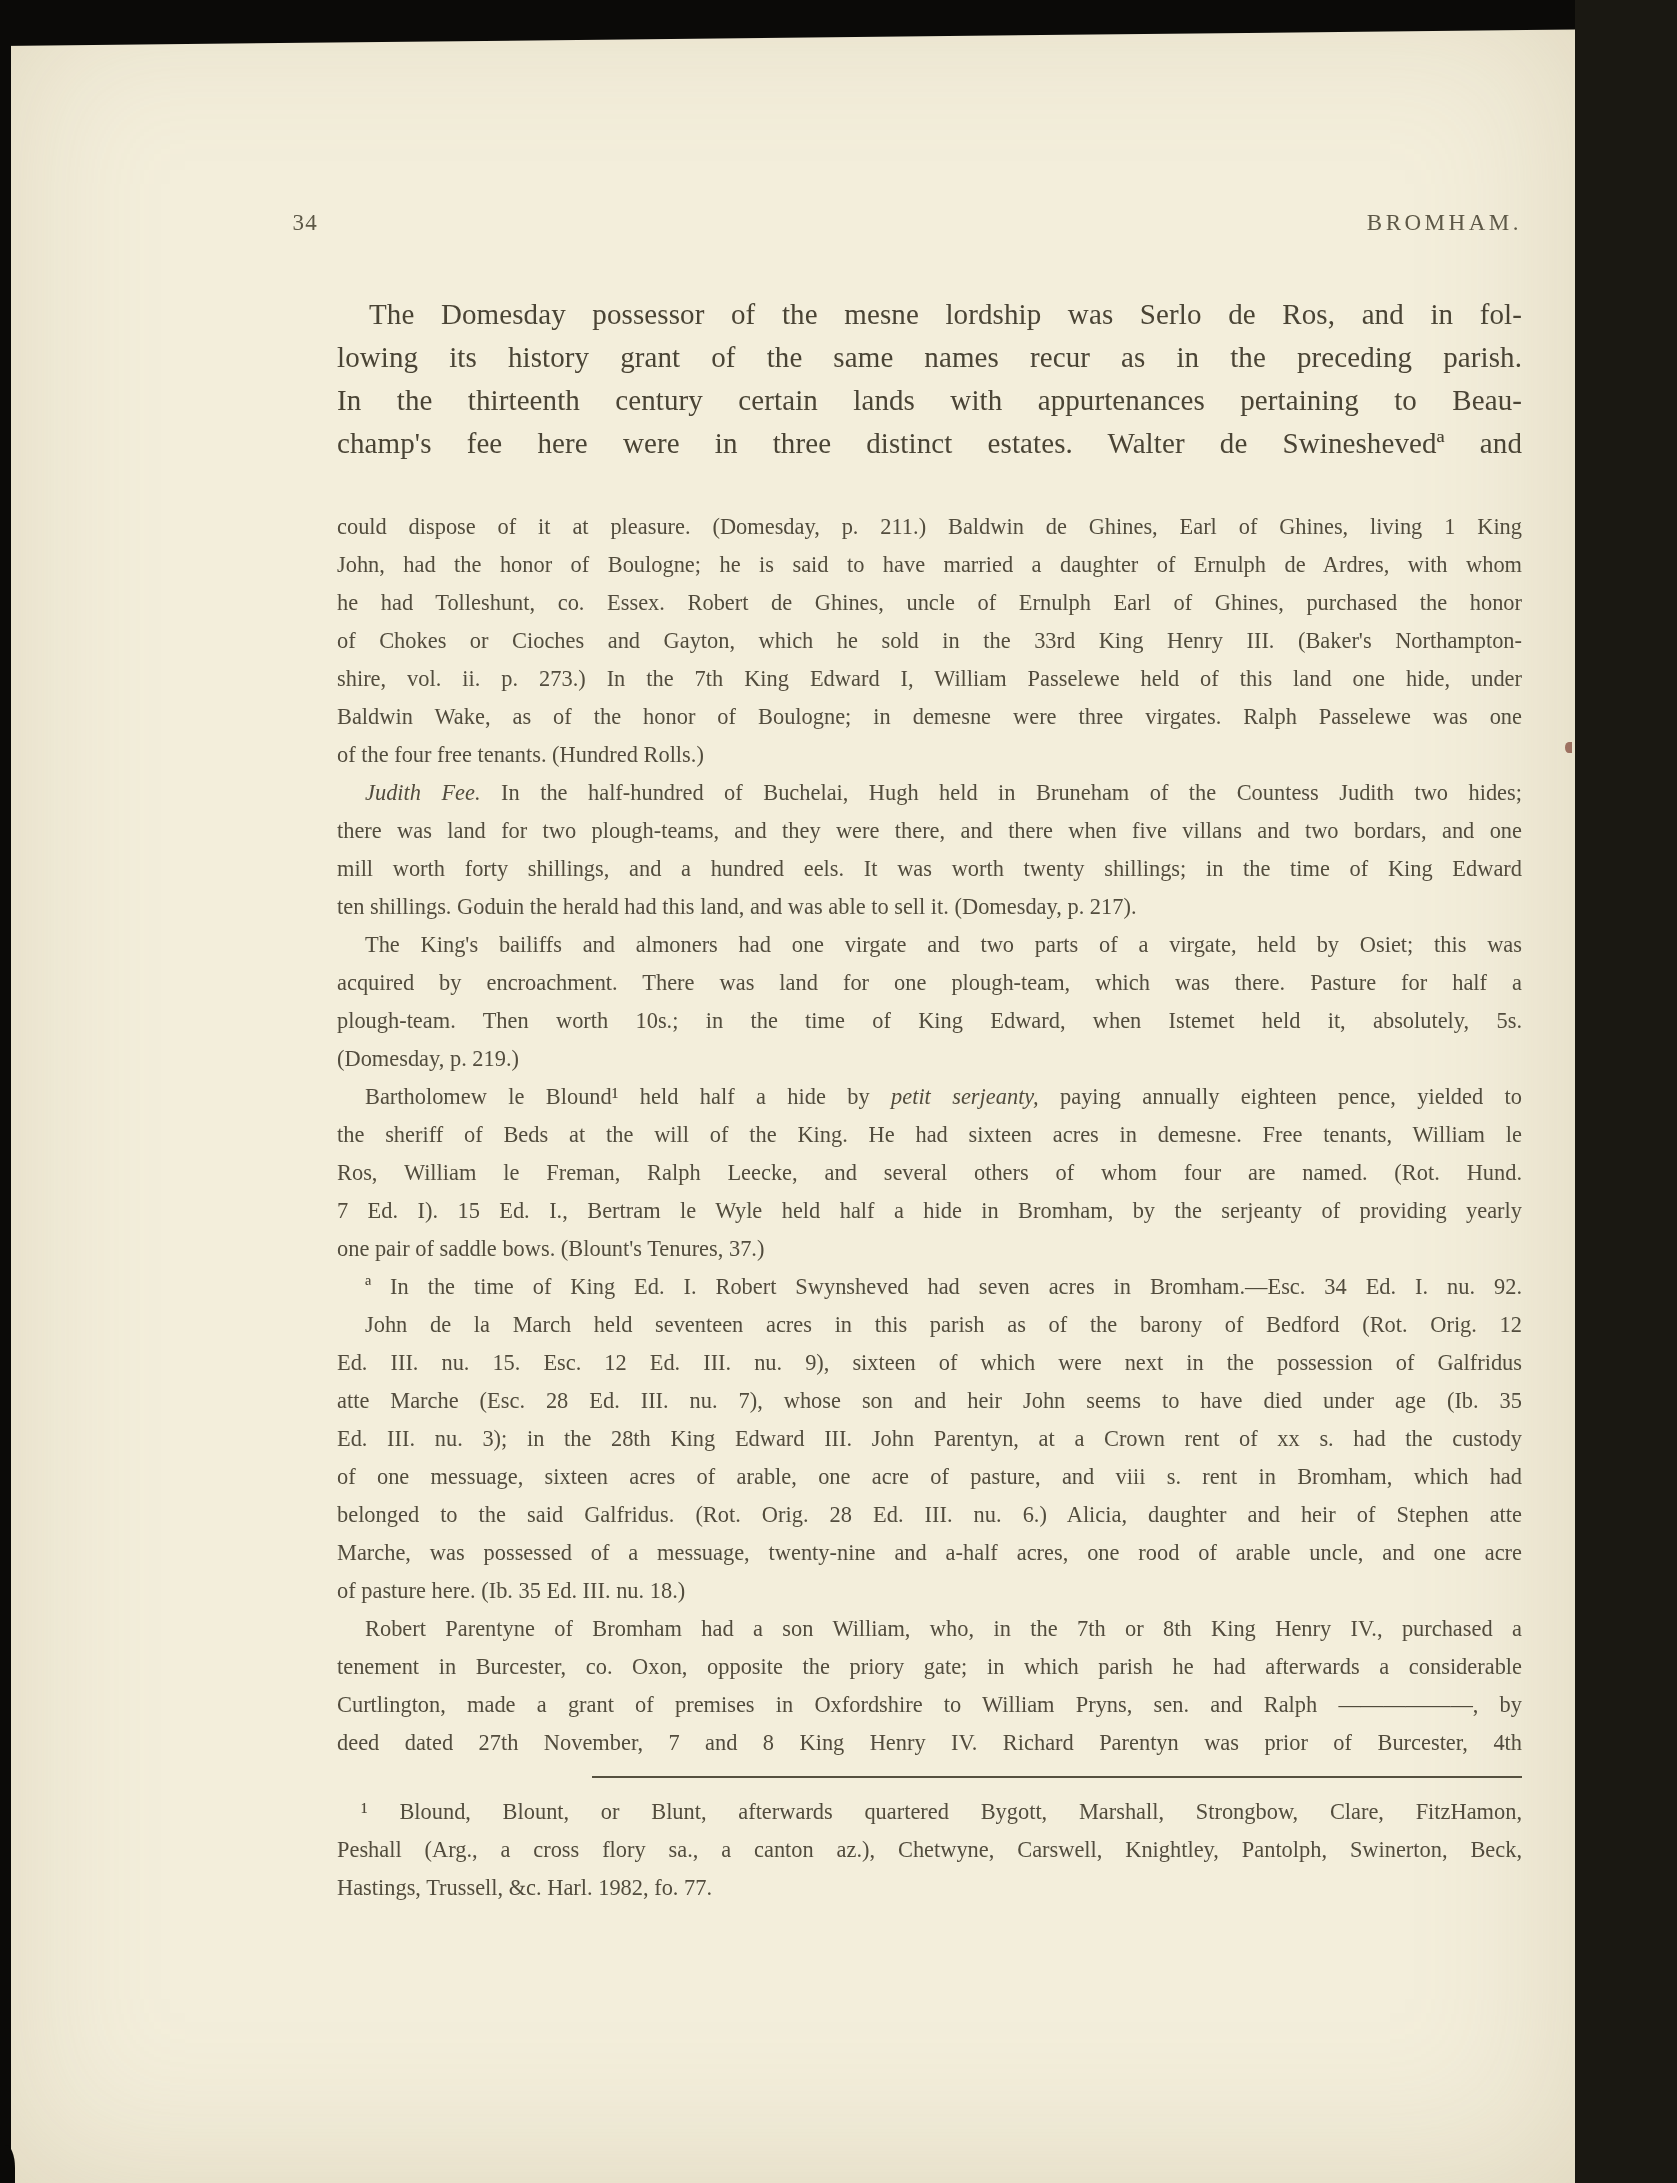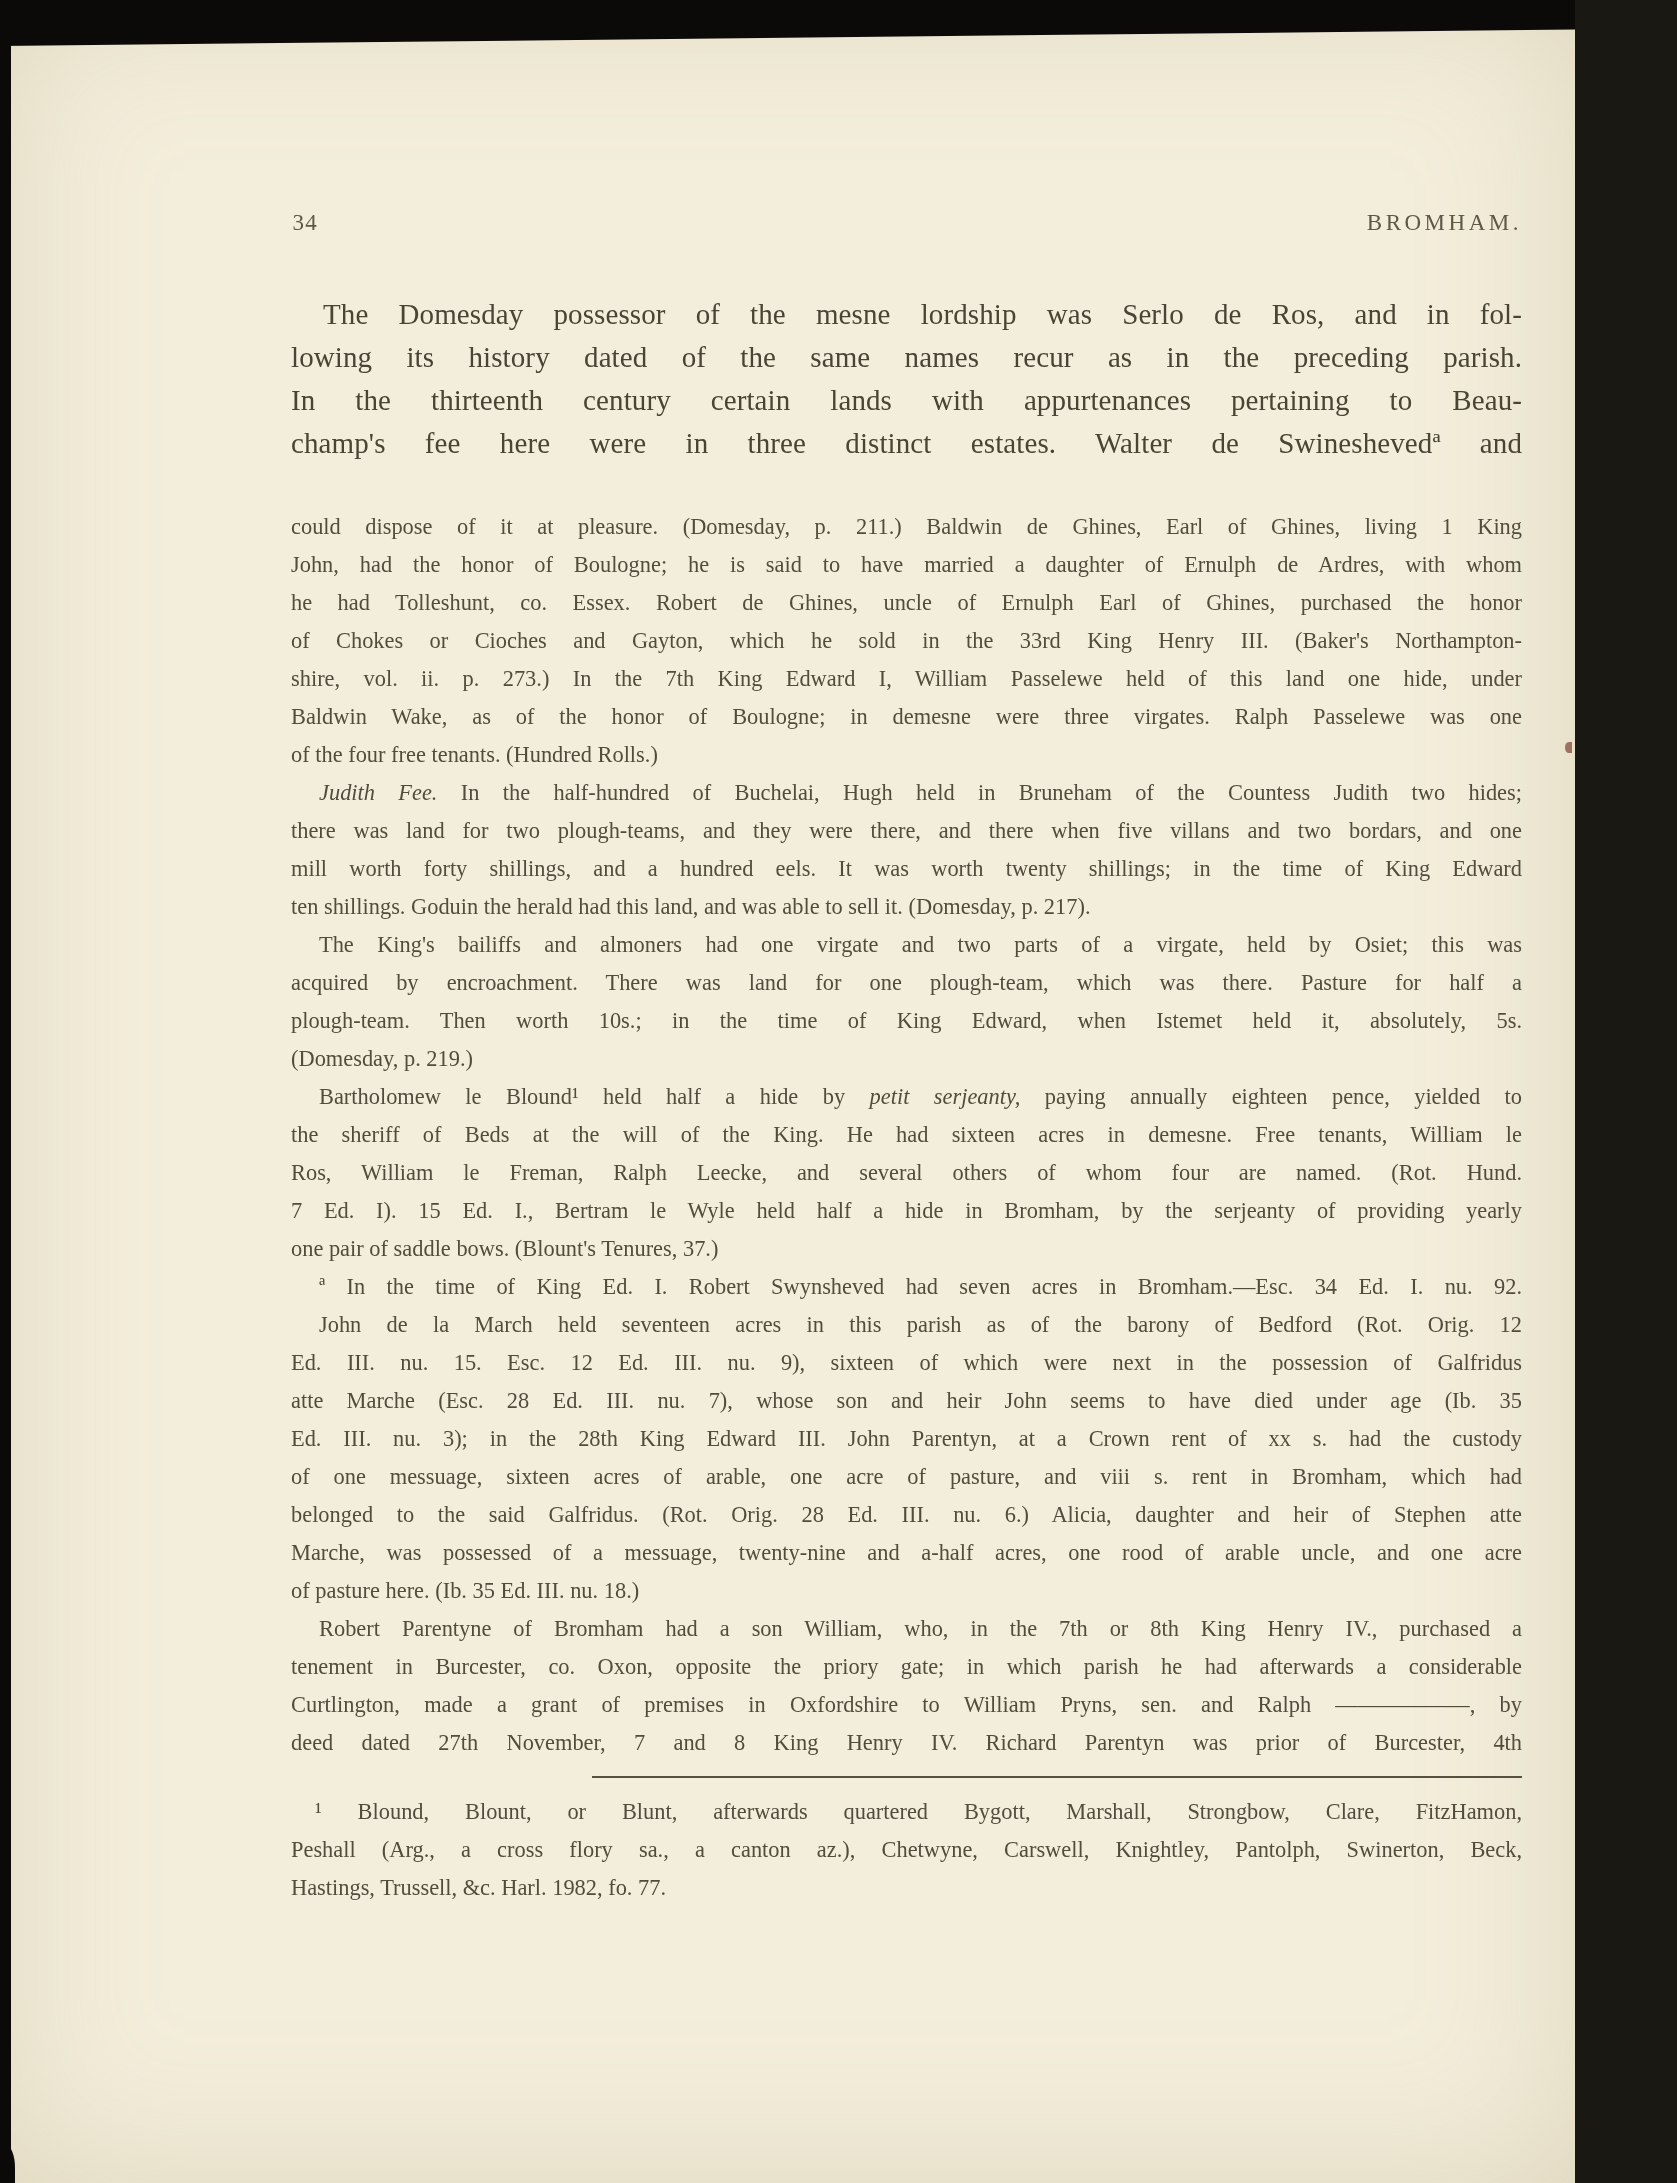--- a/index.html
+++ b/index.html
@@ -80,20 +80,21 @@
   .note, .footnote-block {
     font-size: 22.4px;
     line-height: 38px;
     color: #524c3d;
   }
   .note .tline:first-child { text-indent: 28px; }
   .note.no-indent .tline:first-child { text-indent: 0; }
   .tline {
     text-align: justify;
     text-align-last: justify;
+    margin-left: 46px;
   }
   .tline.last { text-align-last: left; }
   .cont .tline.last { text-align-last: justify; }
   .fn-rule {
     border: 0;
     border-top: 2.1px solid #55503f;
     margin: 14px 0 15.4px 301px;
     width: 930px;
   }
   .footnote-block .tline:first-child { text-indent: 24px; }
@@ -110,21 +111,21 @@
 
   <div class="sheet">
 
     <div class="pagehead">
       <span class="pagenum">34</span>
       <span class="running">BROMHAM.</span>
     </div>
 
     <div class="body-text cont">
         <div class="tline">The Domesday possessor of the mesne lordship was Serlo de Ros, and in fol-</div>
-        <div class="tline">lowing its history dated of the same names recur as in the preceding parish.</div>
+        <div class="tline">lowing its history grant of the same names recur as in the preceding parish.</div>
         <div class="tline">In the thirteenth century certain lands with appurtenances pertaining to Beau-</div>
         <div class="tline last">champ's fee here were in three distinct estates.  Walter de Swineshevedª and</div>
       </div>
 
     <div class="notes">
       <div class="note no-indent">
           <div class="tline">could dispose of it at pleasure.  (Domesday, p. 211.)  Baldwin de Ghines, Earl of Ghines, living 1 King</div>
           <div class="tline">John, had the honor of Boulogne; he is said to have married a daughter of Ernulph de Ardres, with whom</div>
           <div class="tline">he had Tolleshunt, co. Essex.  Robert de Ghines, uncle of Ernulph Earl of Ghines, purchased the honor</div>
           <div class="tline">of Chokes or Cioches and Gayton, which he sold in the 33rd King Henry III.  (Baker's Northampton-</div>

